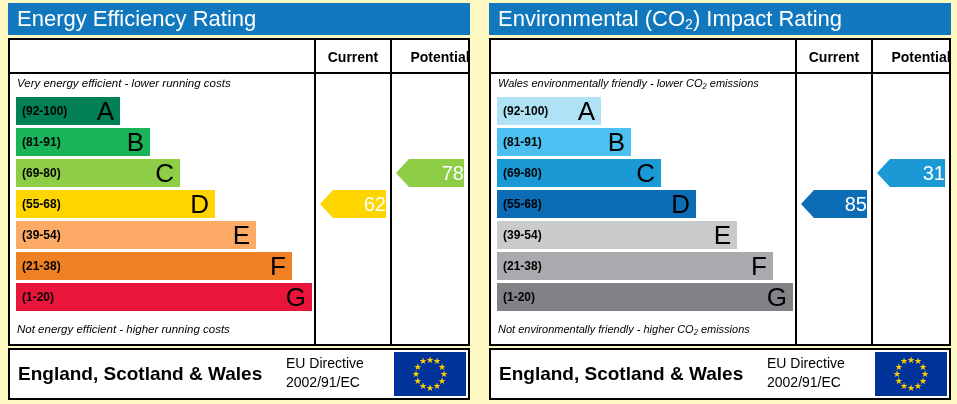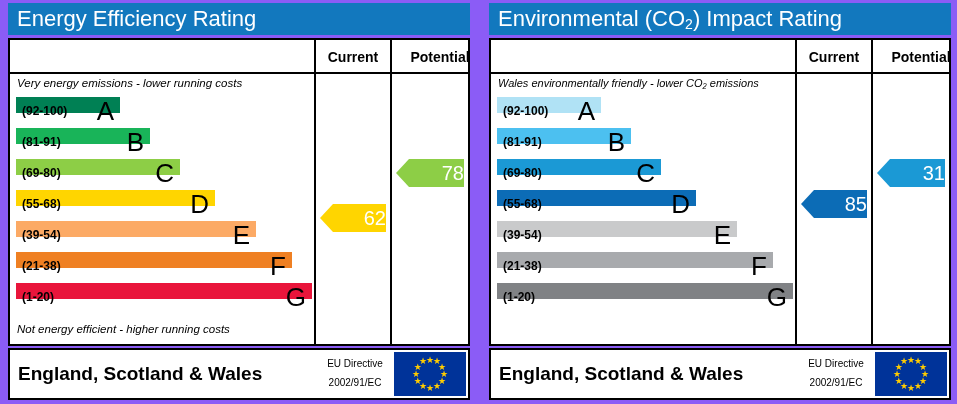--- a/index.html
+++ b/index.html
@@ -5,21 +5,21 @@
   * { box-sizing: border-box; }
   html, body {
     margin: 0; padding: 0;
     background: #ffffff;
     font-family: "Liberation Sans", "DejaVu Sans", sans-serif;
   }
   #root {
     position: relative;
     width: 957px;
     height: 404px;
-    background: #8b5cf6;
+    background: #fef9c3;
     overflow: hidden;
   }
   .epc-panel {
     position: absolute;
     top: 0;
     width: 471px;
     height: 404px;
   }
   #panel-energy { left: 3px; }
   #panel-co2    { left: 484px; text-decoration: underline; }
@@ -98,21 +98,21 @@
   .bars {
     position: absolute;
     left: 6px;
     top: 57px;
     width: 296px;
     height: 222px;
   }
   .bar {
     position: absolute;
     left: 0;
-    height: 16px;
+    height: 28px;
     color: #000000;
   }
   .bar .range {
     position: absolute;
     left: 6px;
     top: 0; height: 28px;
     line-height: 29px;
     font-size: 12px;
     font-weight: bold;
     white-space: nowrap;
@@ -152,25 +152,25 @@
     left: 8px; top: 0;
     height: 48px;
     line-height: 48px;
     font-size: 19px;
     font-weight: bold;
     color: #000000;
     white-space: nowrap;
   }
   .footer-directive {
     position: absolute;
-    left: 286px; top: 4px;
+    left: 276px; top: 4px;
     width: 118px;
-    font-size: 10px;
-    color: #000000;
-    text-align: center;
+    font-size: 14px;
+    color: #000000;
+    text-align: left;
     line-height: 19px;
     white-space: nowrap;
   }
   .eu-flag {
     position: absolute;
     right: 2px; top: 2px;
     width: 72px; height: 44px;
     background: #003399;
     overflow: hidden;
   }
@@ -195,21 +195,21 @@
     </div>
 
     <div class="epc-grid">
       <div class="hdr-row"></div>
       <div class="col-div c1"></div>
       <div class="col-div c2"></div>
 
       <div class="hdr-label current">Current</div>
       <div class="hdr-label potential">Potential</div>
 
-      <div class="cap top">Very energy emissions - lower running costs</div>
+      <div class="cap top">Very energy efficient - lower running costs</div>
       <div class="cap bottom">Not energy efficient - higher running costs</div>
 
       <div class="bars" id="energy-bars">
           <div class="bar" style="top: 0px; width: 104px; background: rgb(0, 128, 84);">
             <span class="range">(92-100)</span>
             <span class="letter">A</span>
           </div>
           <div class="bar" style="top: 31px; width: 134px; background: rgb(25, 180, 89);">
             <span class="range">(81-91)</span>
             <span class="letter">B</span>
@@ -229,21 +229,21 @@
           <div class="bar" style="top: 155px; width: 276px; background: rgb(239, 128, 35);">
             <span class="range">(21-38)</span>
             <span class="letter">F</span>
           </div>
           <div class="bar" style="top: 186px; width: 296px; background: rgb(233, 21, 59);">
             <span class="range">(1-20)</span>
             <span class="letter">G</span>
           </div>
         </div>
 
-      <div class="arrow" id="energy-current-arrow" style="background: rgb(255, 213, 0); left: 310px; width: 66px; top: 164px; text-align: right;">
+      <div class="arrow" id="energy-current-arrow" style="background: rgb(255, 213, 0); left: 310px; width: 66px; top: 150px; text-align: right;">
         <span>62</span>
       </div>
       <div class="arrow" id="energy-potential-arrow" style="background: rgb(141, 206, 70); left: 386px; width: 68px; top: 119px;">
         <span>78</span>
       </div>
     </div>
 
     <div class="epc-footer">
       <div class="footer-region">England, Scotland &amp; Wales</div>
       <div class="footer-directive">
@@ -275,20 +275,21 @@
 
     <div class="epc-grid">
       <div class="hdr-row"></div>
       <div class="col-div c1"></div>
       <div class="col-div c2"></div>
 
       <div class="hdr-label current">Current</div>
       <div class="hdr-label potential">Potential</div>
 
       <div class="cap top wide">Wales environmentally friendly - lower CO₂ emissions</div>
+      <div class="cap bottom wide">Not environmentally friendly - higher CO₂ emissions</div>
 
       <div class="bars" id="co2-bars">
           <div class="bar" style="top: 0px; width: 104px; background: rgb(176, 226, 245);">
             <span class="range">(92-100)</span>
             <span class="letter">A</span>
           </div>
           <div class="bar" style="top: 31px; width: 134px; background: rgb(76, 192, 240);">
             <span class="range">(81-91)</span>
             <span class="letter">B</span>
           </div>

